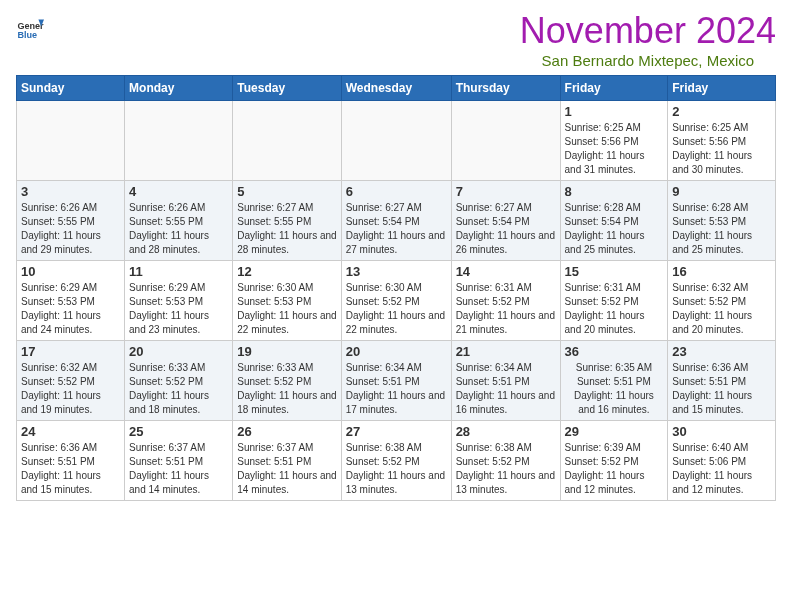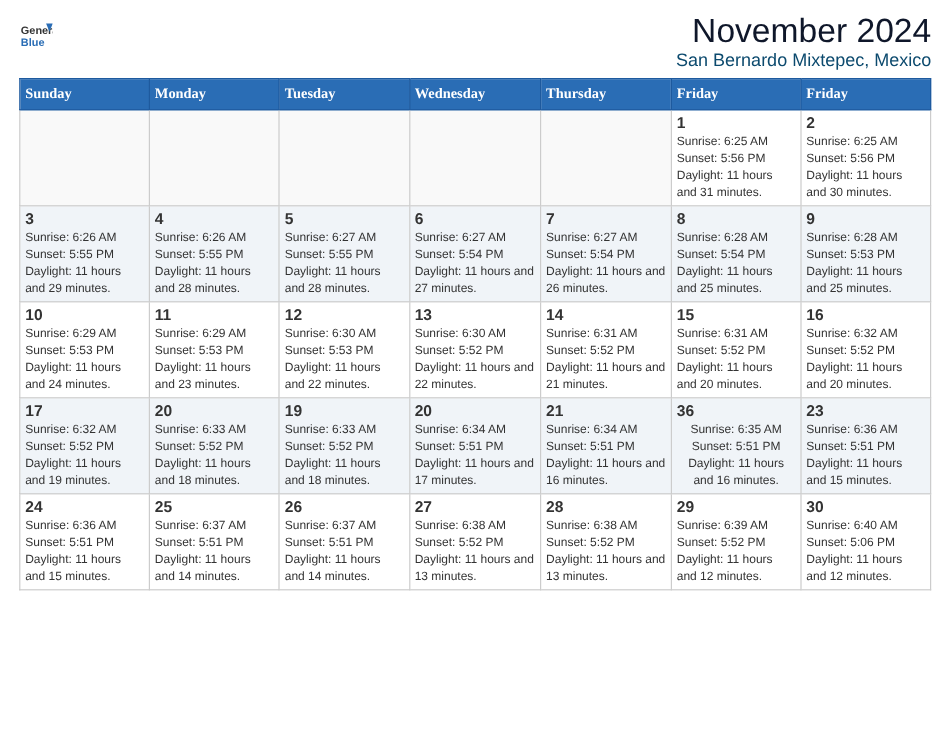--- a/index.html
+++ b/index.html
@@ -26,42 +26,42 @@
     }
     .logo-icon {
       width: 28px;
       height: 28px;
       margin-right: 2px;
     }
     .title-area {
       text-align: right;
     }
     .month-title {
-      font-size: 28px;
-      color: #0f172a;
+      font-size: 36px;
+      color: #a21caf;
       font-weight: normal;
     }
     .location-subtitle {
       font-size: 15px;
-      color: #0c4a6e;
+      color: #4d7c0f;
+      text-align: center;
     }
     .calendar {
       width: 100%;
       border-collapse: collapse;
       border: 1px solid #ccc;
     }
     .calendar th {
       background: #2a6db5;
       color: #fff;
       font-size: 12px;
       font-weight: bold;
       padding: 5px 4px;
       text-align: left;
       border: 1px solid #1e5a9e;
-      font-family: Liberation Serif, serif;
     }
     .calendar td {
       border: 1px solid #ccc;
       vertical-align: top;
       padding: 3px 4px;
       width: 113px;
       min-height: 70px;
       font-size: 10px;
       color: #333;
       background: #fff;

